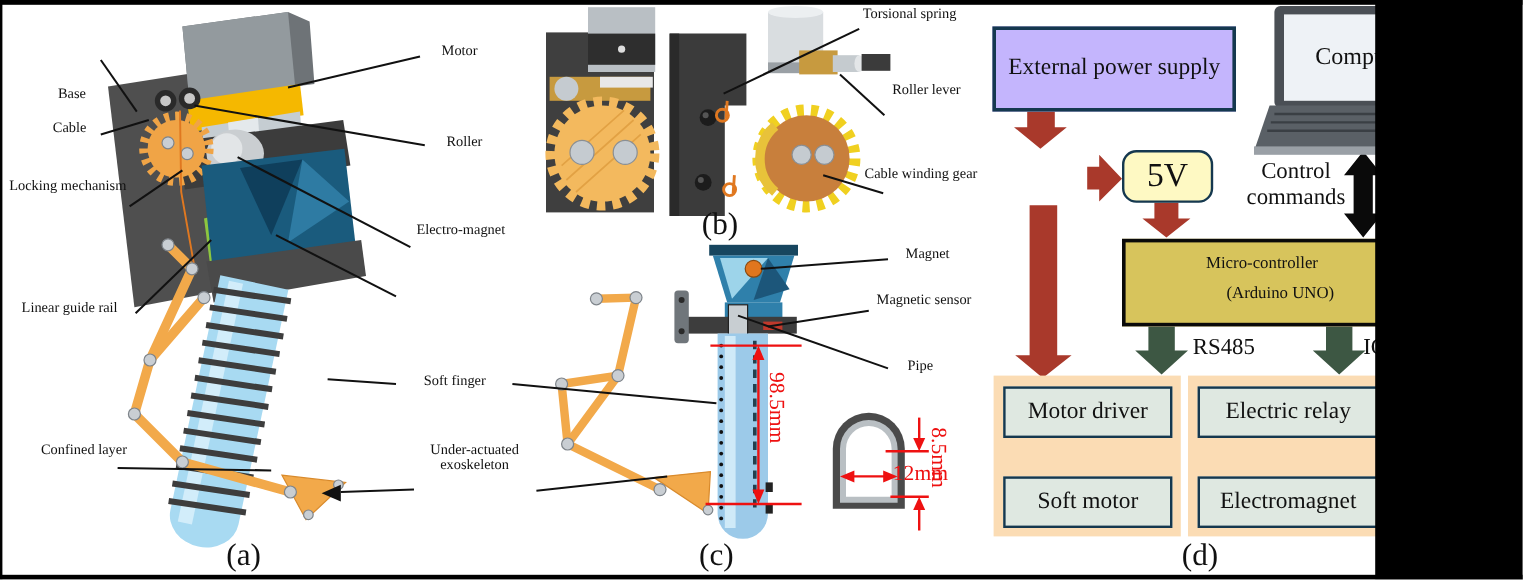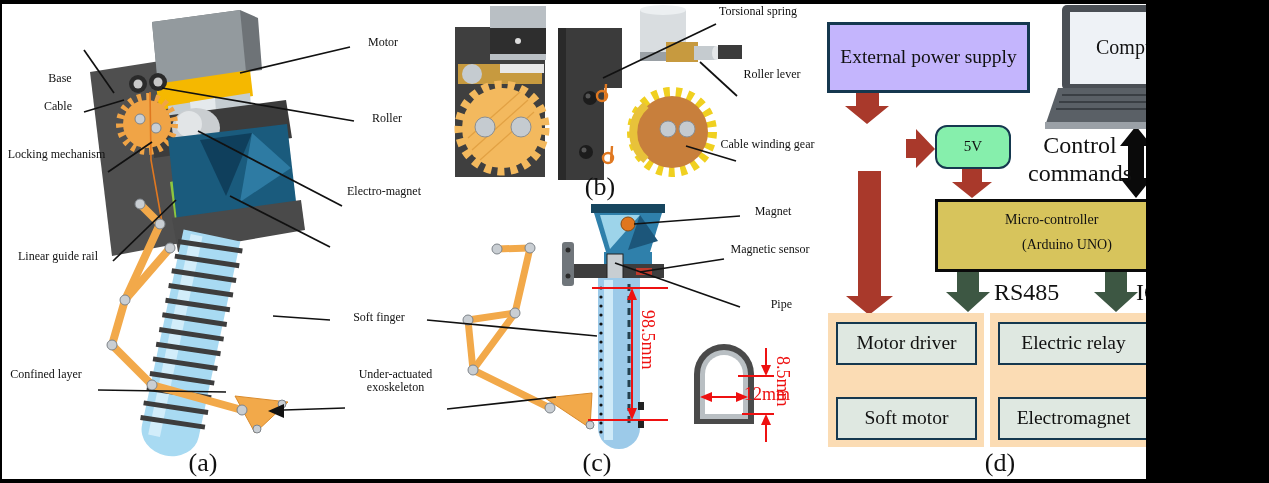--- a/index.html
+++ b/index.html
@@ -3,21 +3,21 @@
 <meta charset="utf-8">
 <style>
   html,body{margin:0;padding:0;background:#888;}
   .fig{position:relative;width:1269px;height:483px;background:#ffffff;overflow:hidden;
        font-family:"Liberation Serif","DejaVu Serif",serif;color:#111;}
   .art{position:absolute;left:0;top:0;z-index:1;}
   .lbl{position:absolute;z-index:2;text-align:center;font-size:12px;line-height:1.12;color:#111;}
   .tag{position:absolute;z-index:2;text-align:center;font-size:26px;color:#111;}
   .dbox{position:absolute;z-index:2;display:flex;align-items:center;justify-content:center;
         text-align:center;font-size:19.5px;line-height:1.15;border:2.5px solid #15384f;box-sizing:border-box;}
-  .dtxt{position:absolute;z-index:2;font-size:24px;line-height:1.15;text-align:center;}
+  .dtxt{position:absolute;z-index:2;font-size:19px;line-height:1.15;text-align:center;}
   .red{color:#ee1111;font-size:18px;white-space:nowrap;}
   .rot{transform:rotate(90deg);transform-origin:left top;}
   .band{position:absolute;z-index:5;background:#000;}
   .mcline{position:absolute;z-index:2;font-size:14px;white-space:nowrap;}
 </style>
 </head>
 <body>
 
 <div class="fig">
 
@@ -283,39 +283,39 @@
   </svg>
 
   <div class="lbl" style="left:30px;top:36px;width:60px;margin-top:36px;">Base</div>
   <div class="lbl" style="left:352px;top:36px;width:62px;">Motor</div>
   <div class="lbl" style="left:28px;top:100px;width:60px;">Cable</div>
   <div class="lbl" style="left:356px;top:112px;width:62px;">Roller</div>
   <div class="lbl" style="left:5px;top:148px;width:103px;">Locking mechanism</div>
   <div class="lbl" style="left:345px;top:185px;width:78px;">Electro-magnet</div>
   <div class="lbl" style="left:4px;top:250px;width:108px;">Linear guide rail</div>
   <div class="lbl" style="left:333px;top:311px;width:92px;">Soft finger</div>
-  <div class="lbl" style="left:8px;top:368px;width:76px;">Confined layer</div>
+  <div class="lbl" style="left:32px;top:368px;width:76px;">Confined layer</div>
   <div class="lbl" style="left:348px;top:368px;width:95px;">Under-actuated exoskeleton</div>
   <div class="tag" style="left:178px;top:448px;width:50px;">(a)</div>
 
   <div class="lbl" style="left:713px;top:5px;width:90px;">Torsional spring</div>
   <div class="lbl" style="left:737px;top:68px;width:70px;">Roller lever</div>
   <div class="lbl" style="left:710px;top:138px;width:115px;">Cable winding gear</div>
   <div class="tag" style="left:576px;top:172px;width:48px;">(b)</div>
 
   <div class="lbl" style="left:742px;top:205px;width:62px;">Magnet</div>
   <div class="lbl" style="left:725px;top:243px;width:90px;">Magnetic sensor</div>
-  <div class="lbl" style="left:742px;top:298px;width:50px;text-align:right;">Pipe</div>
+  <div class="lbl" style="left:742px;top:298px;width:50px;">Pipe</div>
   <div class="lbl red rot" style="left:658px;top:310px;">98.5mm</div>
   <div class="lbl red" style="left:697px;top:384px;width:52px;margin-left:44px;">12mm</div>
   <div class="lbl red rot" style="left:793px;top:356px;">8.5mm</div>
   <div class="tag" style="left:573px;top:448px;width:48px;">(c)</div>
 
   <div class="dbox" style="left:827px;top:22px;width:203px;height:71px;background:#c4b5fd;border-width:3px;">External power supply</div>
-  <div class="dbox" style="left:935px;top:125px;width:76px;height:44px;background:#86efac;border-radius:12px;font-size:15px;">5V</div>
+  <div class="dbox" style="left:935px;top:125px;width:76px;height:44px;background:#fef9c3;border-radius:12px;font-size:28px;">5V</div>
   <div class="dtxt" style="left:1025px;top:132px;width:110px;">Control commands</div>
   <div class="dtxt" style="left:1096px;top:36px;font-size:20px;white-space:nowrap;">Computer</div>
 
   <div style="position:absolute;z-index:2;left:935px;top:199px;width:276px;height:73px;background:#d7c45c;border:3px solid #0a0a0a;box-sizing:border-box;"></div>
   <div class="mcline" style="left:1005px;top:212px;">Micro-controller</div>
   <div class="mcline" style="left:1022px;top:237px;">(Arduino UNO)</div>
 
   <div class="dtxt" style="left:994px;top:279px;white-space:nowrap;">RS485</div>
   <div class="dtxt" style="left:1136px;top:279px;white-space:nowrap;">IO</div>
 

